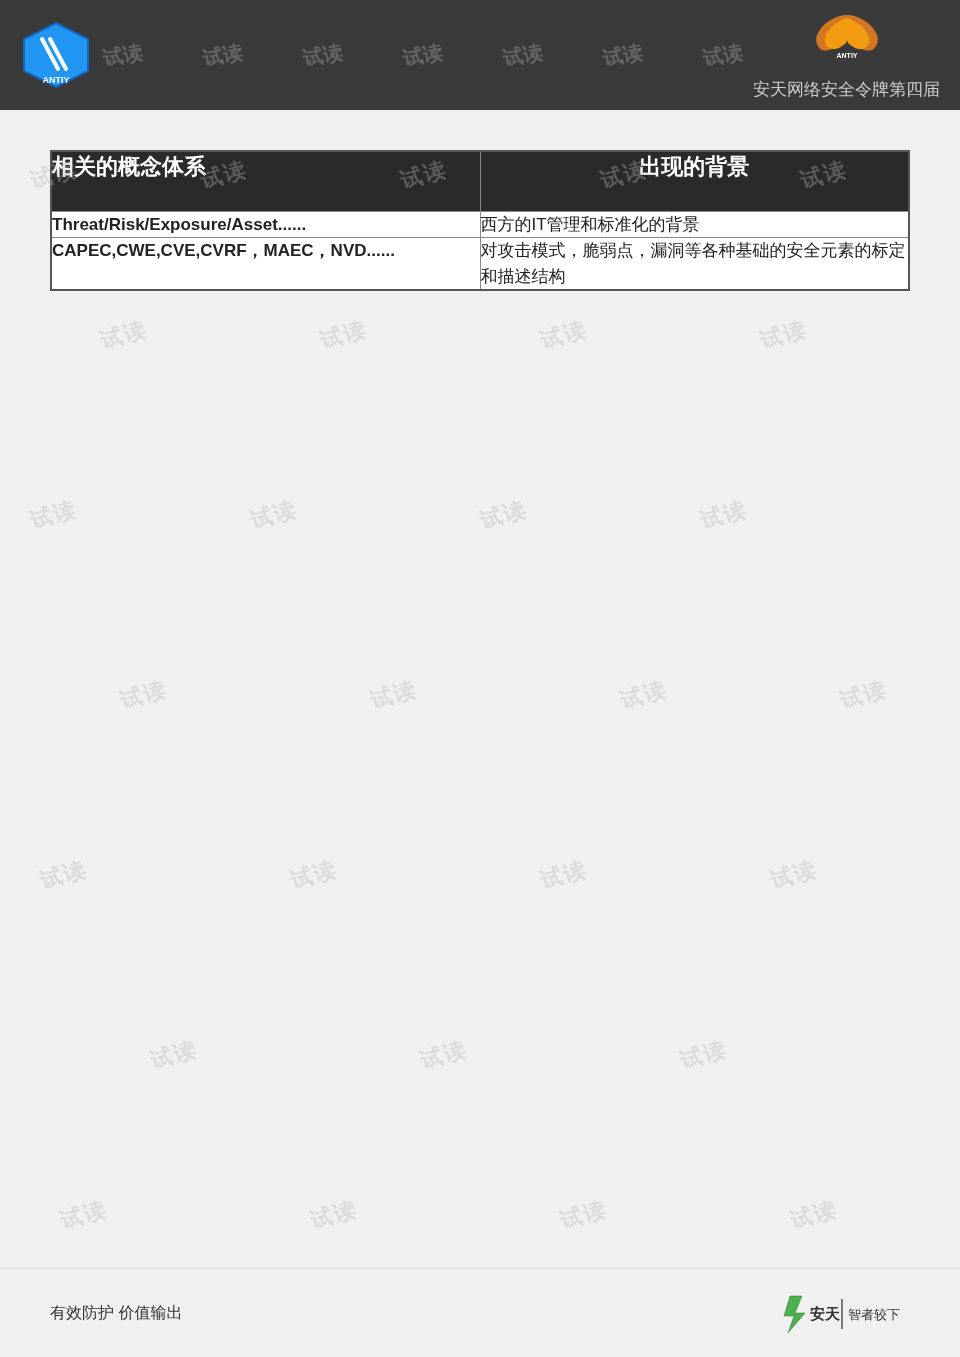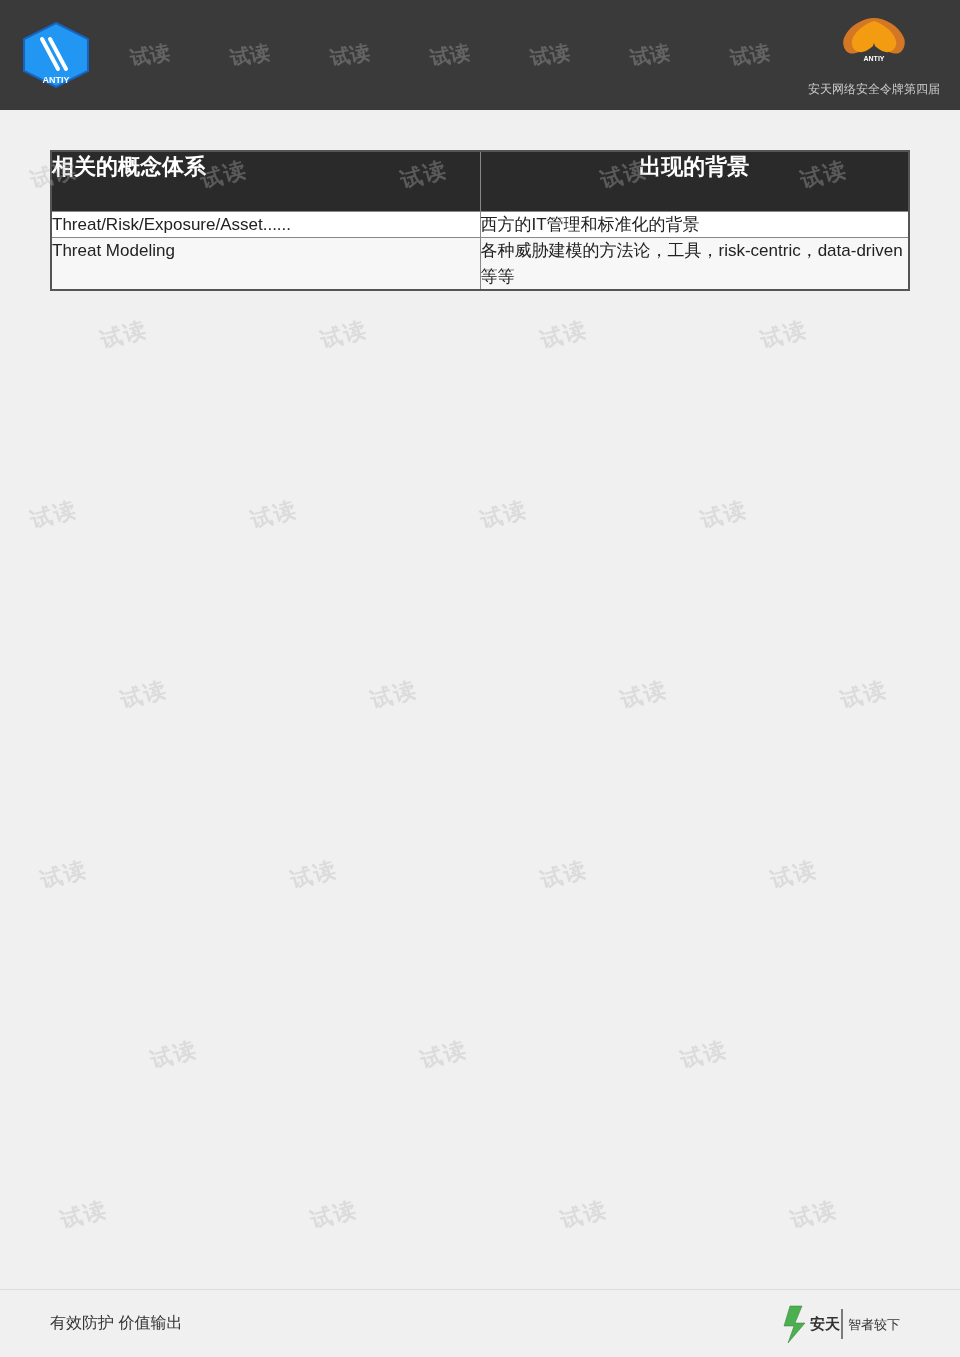--- a/index.html
+++ b/index.html
@@ -58,21 +58,21 @@
       font-weight: bold;
       transform: rotate(-10deg);
     }
     .header-right-logo {
       display: flex;
       flex-direction: column;
       align-items: center;
     }
     .header-right-text {
       color: #ccc;
-      font-size: 12px;
+      font-size: 17px;
       margin-top: 18px;
       text-align: right;
     }
 
     
     .main-content {
       padding: 40px 50px;
     }
 
     
@@ -104,33 +104,33 @@
       border-bottom: 2px solid #888;
       text-align: center;
     }
     .data-cell {
       padding: 16px 20px;
       font-size: 17px;
       color: #222;
       line-height: 1.5;
     }
     .data-cell-left {
-      font-weight: 400;
+      font-weight: 700;
       border-right: 1.5px solid #888;
     }
     .row-stripe-0 { background: #ffffff; }
     .row-stripe-1 { background: #f7f7f7; }
 
     
     .footer {
       position: absolute;
       bottom: 0;
       left: 0;
       right: 0;
-      height: 68px;
+      height: 89px;
       background: #f0f0f0;
       display: flex;
       align-items: center;
       justify-content: space-between;
       padding: 0 50px;
       border-top: 1px solid #ddd;
     }
     .footer-left {
       font-size: 16px;
       color: #333;
@@ -218,22 +218,22 @@
       <tr>
         <td class="header-cell header-cell-left">相关的概念体系</td>
         <td class="header-cell header-cell-right">出现的背景</td>
       </tr>
 
     <tr>
           <td class="data-cell data-cell-left row-stripe-0">Threat/Risk/Exposure/Asset......</td>
           <td class="data-cell row-stripe-0">西方的IT管理和标准化的背景</td>
         </tr>
         <tr>
-          <td class="data-cell data-cell-left row-stripe-1">Threat Modeling</td>
-          <td class="data-cell row-stripe-1">各种威胁建模的方法论，工具，risk-centric，data-driven等等</td>
+          <td class="data-cell data-cell-left row-stripe-0">CAPEC,CWE,CVE,CVRF，MAEC，NVD......</td>
+          <td class="data-cell row-stripe-0">对攻击模式，脆弱点，漏洞等各种基础的安全元素的标定和描述结构</td>
         </tr>
       </tbody>
   </table>
 </div>
 
 <div class="footer">
   <div class="footer-left">有效防护 价值输出</div>
   <div class="footer-right">
     <svg width="130" height="45" viewBox="0 0 130 45">
 

